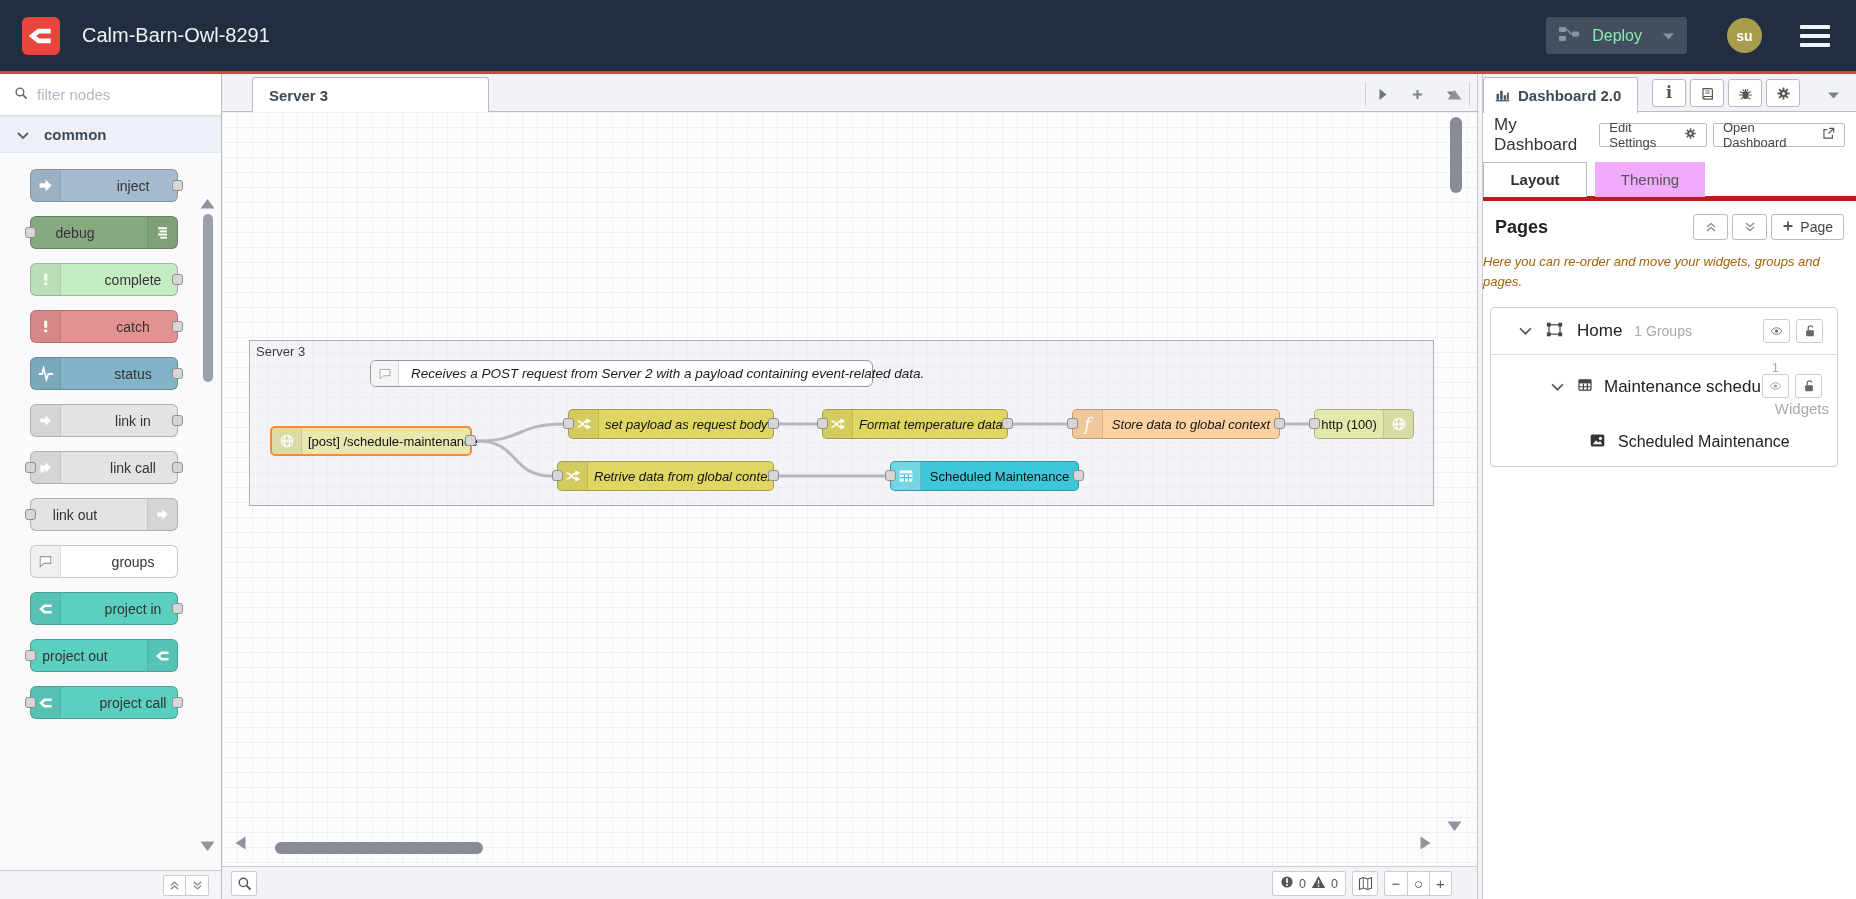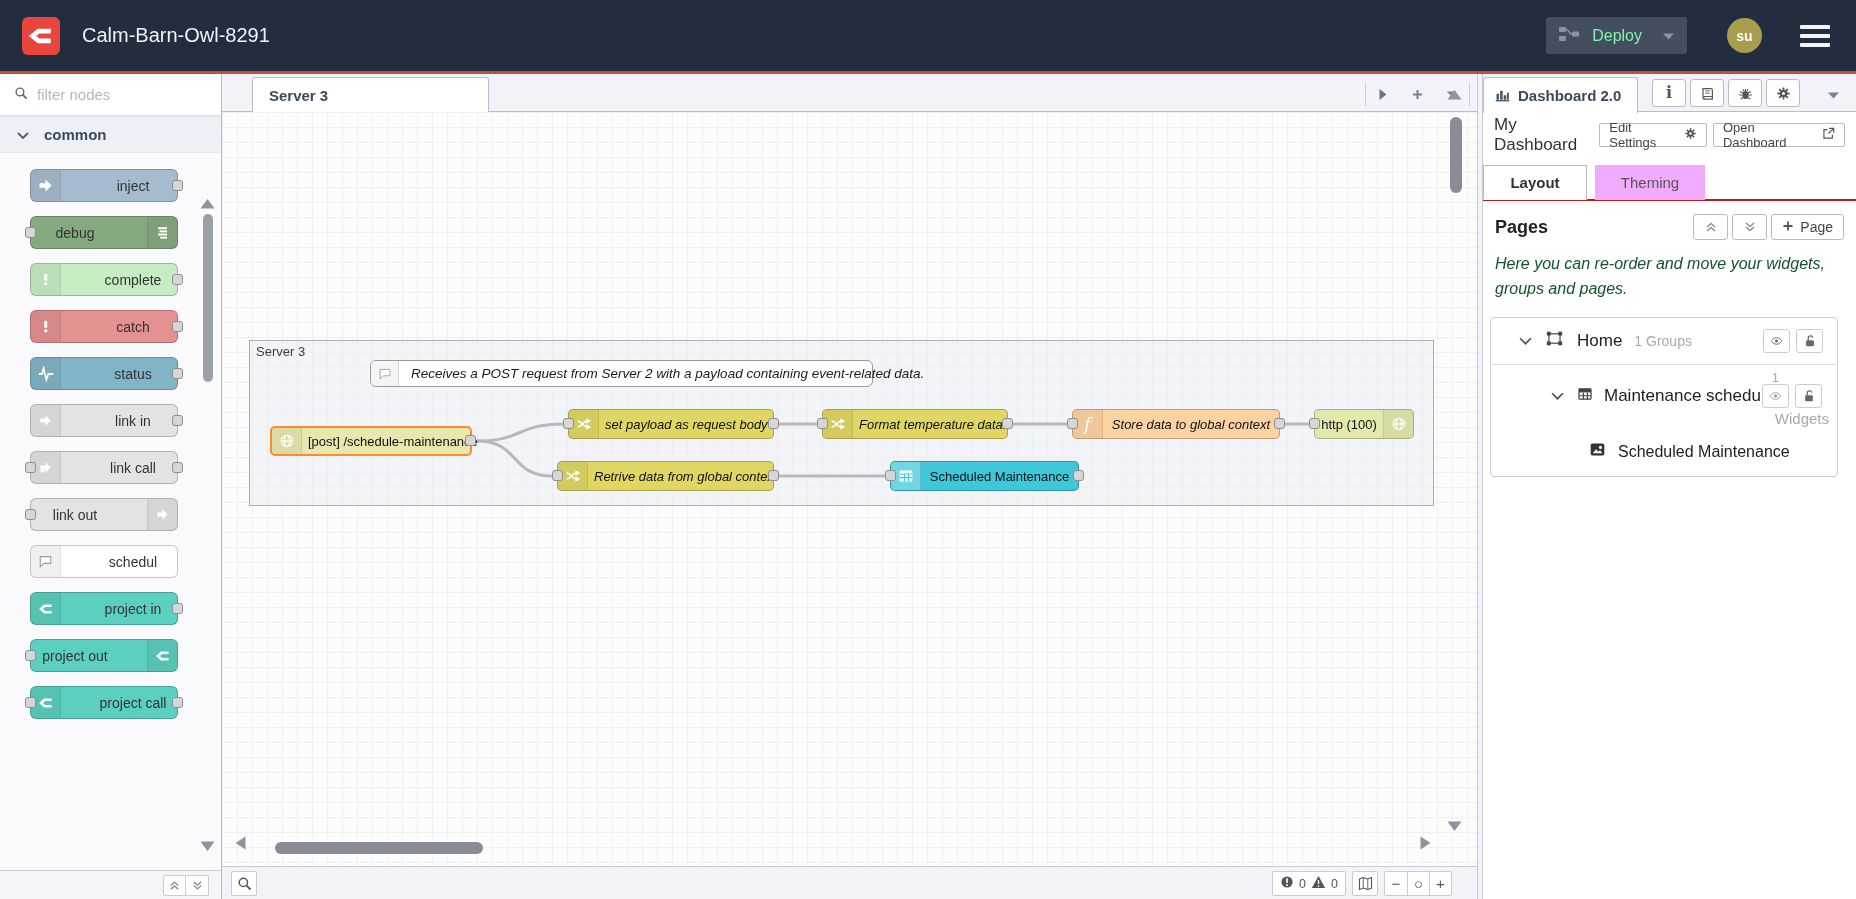--- a/index.html
+++ b/index.html
@@ -89,30 +89,30 @@
   #sidebar { position:absolute; left:1483px; top:74px; right:0; bottom:0; background:#fff; }
   .sb-tabbar { position:relative; height:38px; background:#f2f3f8; border-bottom:1px solid #b9bcc4; }
   .sb-tab { position:absolute; left:0; top:3px; width:155px; height:36px; background:#fff; border:1px solid #b9bcc4; border-bottom:none; border-radius:3px 3px 0 0; display:flex; align-items:center; gap:7px; padding-left:10px; font-size:15px; font-weight:bold; color:#3d4a59; cursor:pointer; }
   .sb-icons { position:absolute; left:169px; top:5px; display:flex; gap:4px; }
   .sb-icons .ibtn { width:34px; height:28px; background:#fff; border:1px solid #bbb; border-radius:3px; display:flex; align-items:center; justify-content:center; cursor:pointer; }
   .sb-chev { position:absolute; right:16px; top:12px; cursor:pointer; }
   .dash-row { height:46px; display:flex; align-items:center; padding:0 11px; }
   .dash-name { font-size:17px; color:#333; }
   .dash-btns { margin-left:auto; display:flex; gap:6px; }
   .sbtn { height:24px; border:1px solid #bbb; border-radius:2px; background:#fff; display:flex; align-items:center; gap:7px; padding:0 9px; font-size:13px; color:#444; cursor:pointer; }
-  .side-tabs { position:relative; height:35px; border-bottom:2px solid #b91c1c; margin-top:8px; }
+  .side-tabs { position:relative; height:35px; border-bottom:5px solid #b91c1c; margin-top:8px; }
   .stab { position:absolute; bottom:-1px; height:35px; display:flex; align-items:center; justify-content:center; font-size:15px; cursor:pointer; }
   .stab.active { left:0; width:104px; background:#fff; border:1px solid #bbb; border-bottom:1px solid #fff; font-weight:bold; color:#333; }
   .stab.inactive { left:112px; width:110px; background:#f0abfc; color:#555;text-align:center; }
   .pages-row { display:flex; align-items:center; padding:13px 12px 0 12px; }
   .pages-title { font-size:18px; font-weight:bold; color:#222; }
   .pages-btns { margin-left:auto; display:flex; gap:4px; }
   .pgbtn { height:26px; border:1px solid #bbb; border-radius:3px; background:#fff; display:flex; align-items:center; justify-content:center; cursor:pointer; }
   .pgbtn.sm { width:35px; } .pgbtn.add { padding:0 10px; gap:6px; font-size:14px; color:#444; }
-  .help { margin:12px 14px 0 12px; font-style:italic; color:#14532d; font-size:16px; line-height:1.55; width:338px; }
+  .help { margin:12px 14px 0 0; font-style:italic; color:#a16207; font-size:13px; line-height:1.55; width:338px; }
   .tree { position:relative; margin:15px 0 0 7px; width:348px; height:160px; border:1px solid #ccc; border-radius:4px; background:#fff;text-align:right; }
   .trow { position:relative; display:flex; align-items:center; }
   .trow-page { height:47px; border-bottom:1px solid #ddd; cursor:pointer; }
   .trow-group { height:63px; cursor:pointer; }
   .trow-widget { height:48px; cursor:pointer; }
   .tname { font-size:17px; color:#222; } .tcount { font-size:14px; color:#a9a9a9; margin-left:12px; }
   .tbtn { position:absolute; width:27px; height:24px; border:1px solid #ccc; border-radius:3px; background:#fff; display:flex; align-items:center; justify-content:center; cursor:pointer; z-index:2; }
   .cnt1 { position:absolute; right:58px; top:5px; color:#aaa; font-size:13px; z-index:1; }
   .cnt2 { position:absolute; right:8px; bottom:1px; color:#aaa; font-size:15px; z-index:1; }
   .ficon-f { font-family:"DejaVu Serif", serif; font-style:italic; color:#fff; font-size:17px; line-height:1; }
@@ -262,21 +262,21 @@
           </div>
         <span class="plab">link out</span>
         <span class="pport l"></span>
       </div>
       <div class="pnode n-comment">
         <div class="icell">
             <svg width="15" height="15" viewBox="0 0 20 20">
               <path d="M3 3.5h14v9H8l-5 4.5z" fill="#fff" stroke="#9a9a9a" stroke-width="1.4"></path>
             </svg>
           </div>
-        <span class="plab">schedul</span>
+        <span class="plab">groups</span>
       </div>
       <div class="pnode n-project">
         <div class="icell">
             <svg width="16" height="16" viewBox="0 0 20 20">
               <path d="M17 6H8.2L3.8 10l4.4 4H17" fill="none" stroke="#fff" stroke-width="3.2"></path>
             </svg>
           </div>
         <span class="plab">project in</span>
         <span class="pport r"></span>
       </div>

